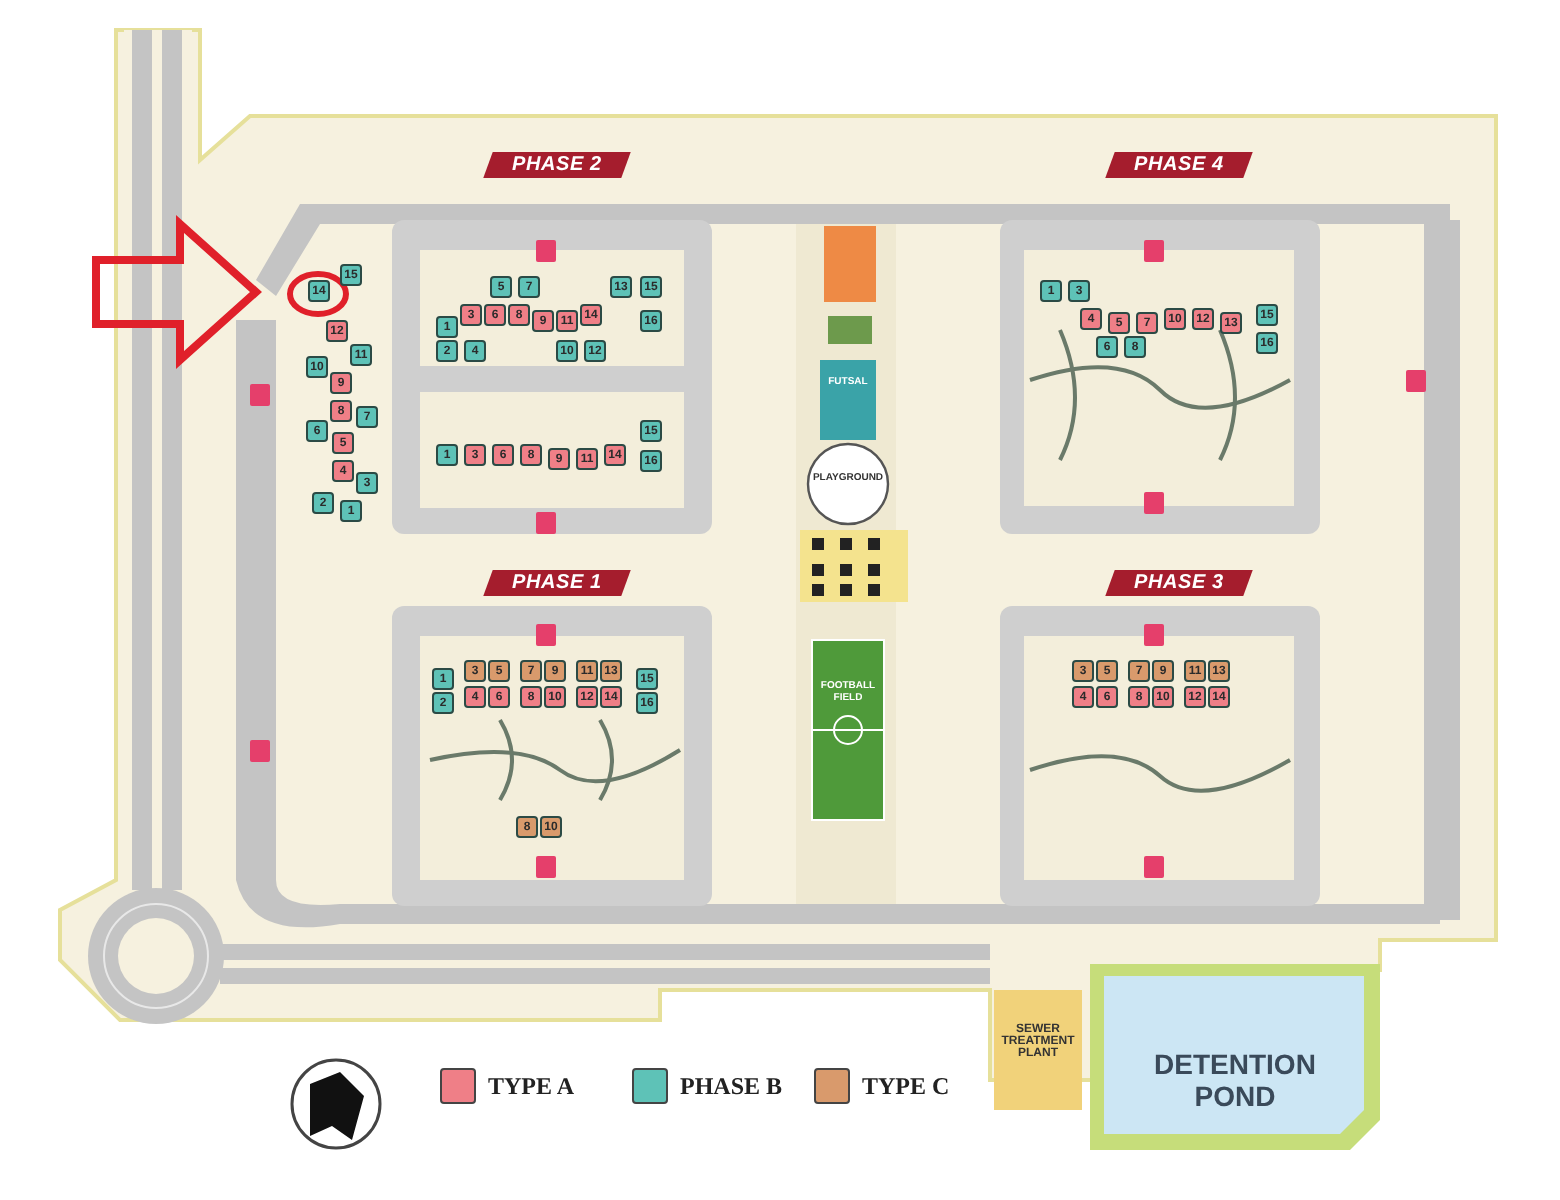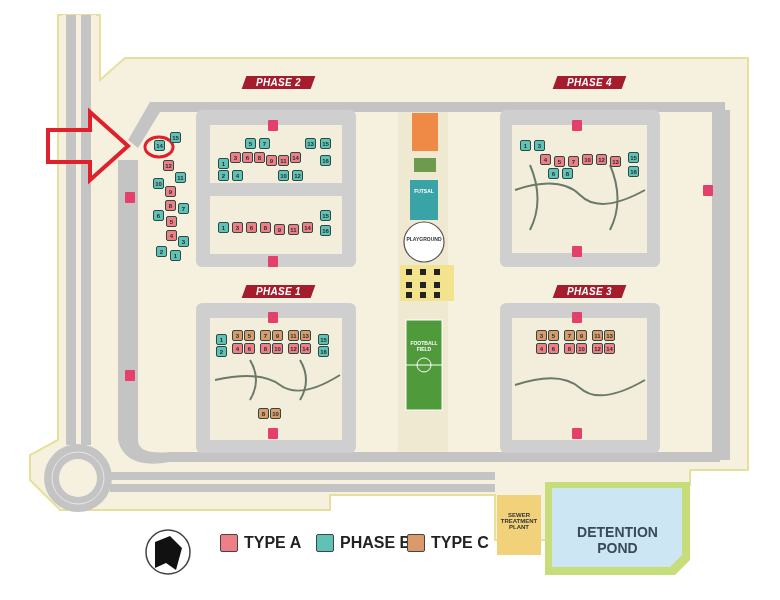--- a/index.html
+++ b/index.html
@@ -5,21 +5,21 @@
   html,body{margin:0;padding:0;background:#ffffff;}
   body{width:780px;height:600px;position:relative;overflow:hidden;font-family:"Liberation Sans",sans-serif;}
   .abs{position:absolute;}
   .site{position:absolute;left:0;top:0;width:780px;height:600px;}
   .phase-label{position:absolute;background:#a51d2d;color:#fff;font-weight:bold;font-style:italic;font-size:10px;line-height:13px;padding:0 12px;transform:skewX(-20deg);letter-spacing:0.3px;}
   .phase-label span{display:inline-block;transform:skewX(20deg);}
   .unit{position:absolute;width:11px;height:11px;border:1px solid #2b4a45;border-radius:2px;font-size:6px;line-height:11px;text-align:center;color:#2b2b2b;font-weight:bold;box-sizing:border-box;}
   .ua{background:#ef7f87;}
   .ub{background:#5ec2b7;}
   .uc{background:#d99a6c;}
-  .legend-item{position:absolute;display:flex;align-items:center;gap:6px;font-size:16px;font-weight:bold;color:#222;}
+  .legend-item{position:absolute;display:flex;align-items:center;gap:6px;font-size:12px;font-weight:bold;color:#222;font-family:Liberation Serif, serif;}
   .legend-swatch{width:16px;height:16px;border:1px solid #444;border-radius:2px;}
   .facility-label{position:absolute;text-align:center;font-weight:bold;color:#333;}
   .marker{position:absolute;background:#e53f6b;width:10px;height:11px;border-radius:1px;}
 </style>
 </head>
 <body>
 
 <div class="site">
 <svg width="780" height="600" viewBox="0 0 780 600" xmlns="http://www.w3.org/2000/svg" style="position:absolute;left:0;top:0;">
 

